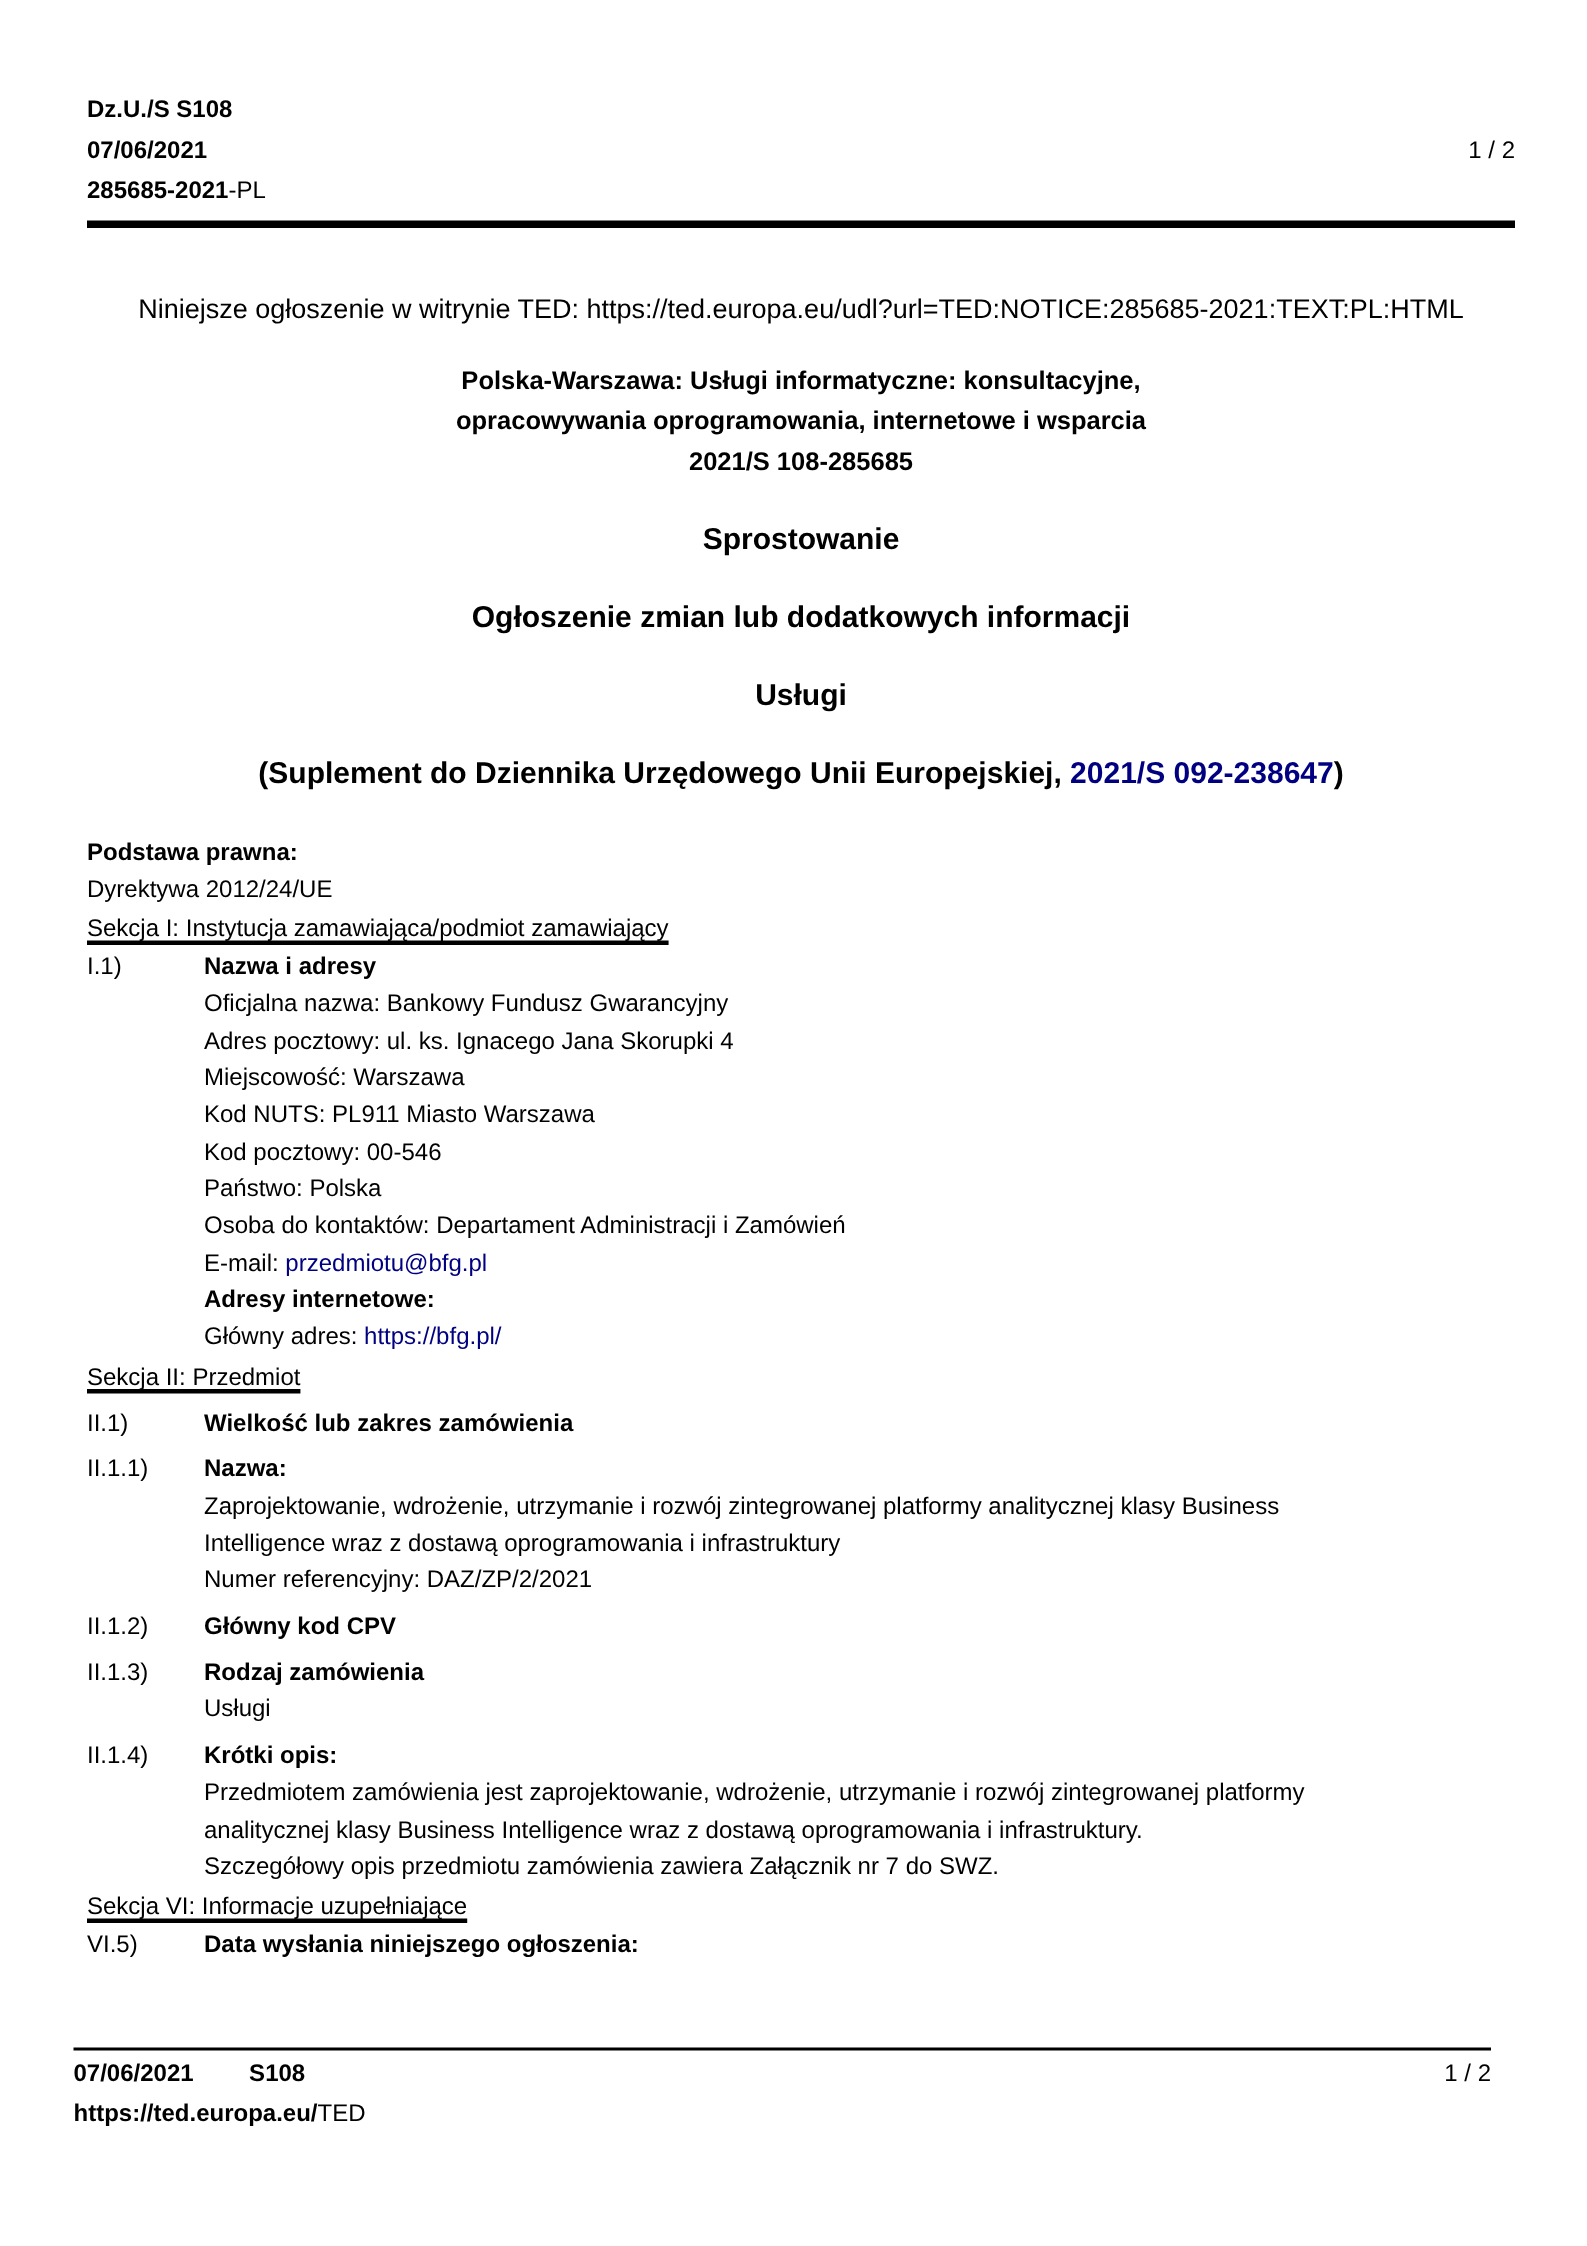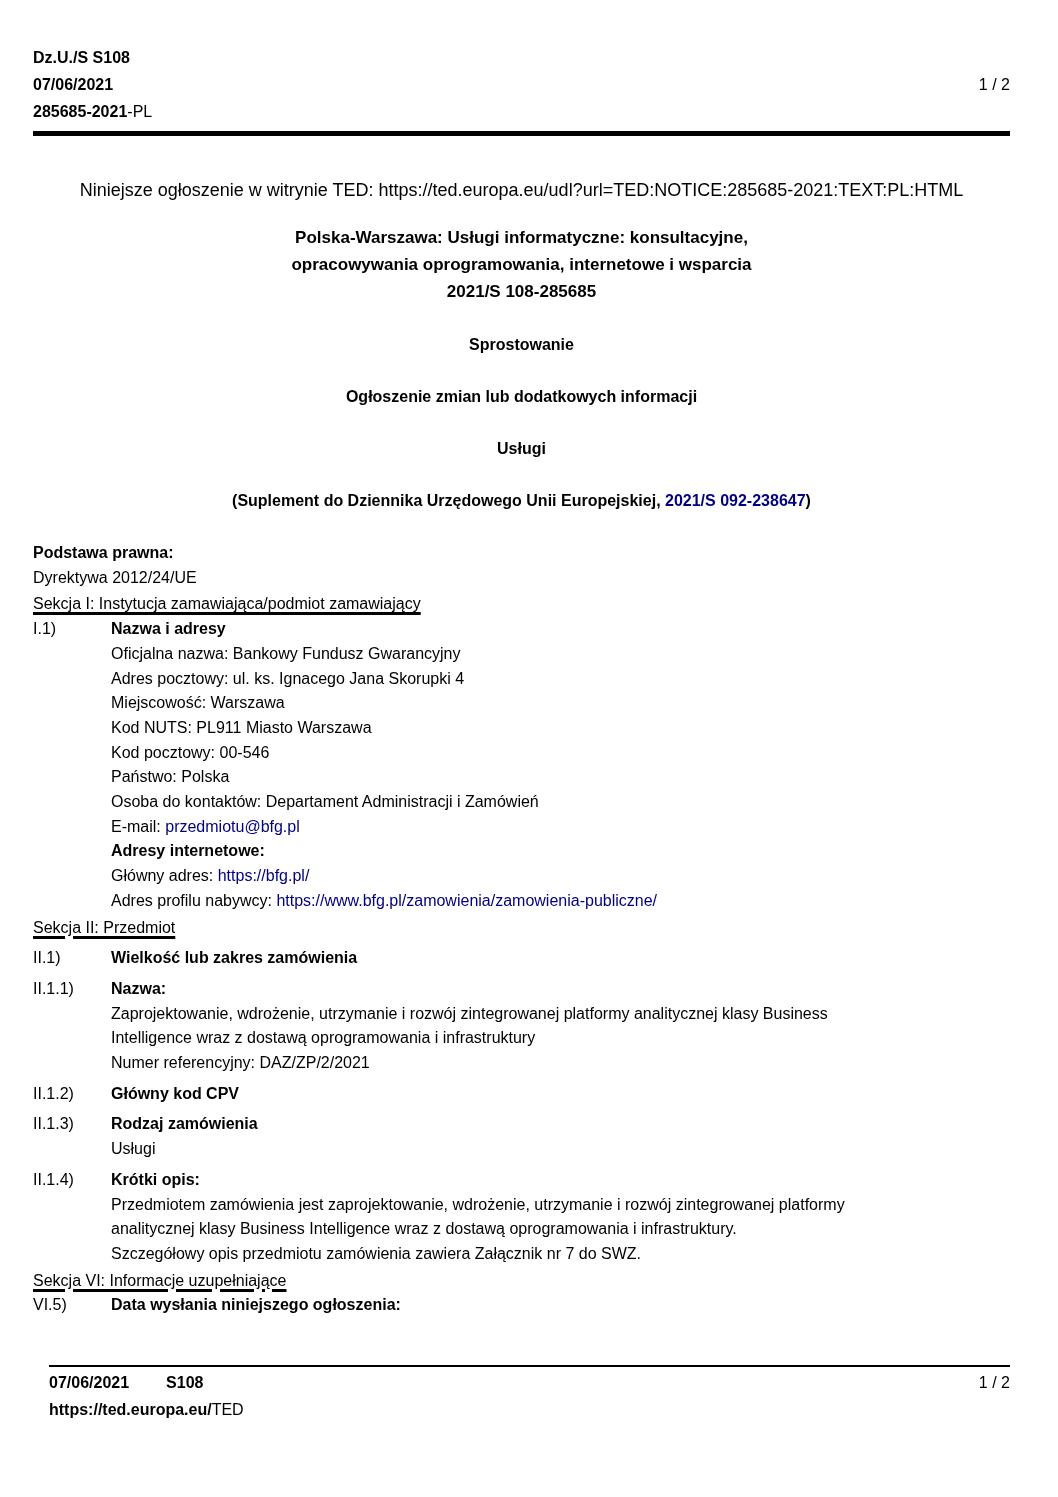--- a/index.html
+++ b/index.html
@@ -5,44 +5,44 @@
   * { margin:0; padding:0; box-sizing:border-box; }
   html, body { background:#ffffff; }
   .page {
     position:relative;
     width:1058px; height:1497px;
     background:#fff; color:#000;
     font-family:"Liberation Sans", sans-serif;
     font-size:16px;
     overflow:hidden;
   }
-  .inner { padding:44px 48px 0 33px; }
+  .inner { padding:44px 48px 0 58px;margin-top:16px; }
   .hdr-line { line-height:27px; font-weight:bold; }
   .hdr-row { display:flex; justify-content:space-between; align-items:baseline; }
   .regular { font-weight:normal; }
   .rule-thick { height:5px; background:#000; margin-top:6px; }
   .centered { text-align:center; }
   .notice-small { margin-top:46px; font-size:18px; line-height:16px; }
   .doc-title { margin-top:26px; font-size:17px; font-weight:bold; line-height:27px; }
-  .subtitle { margin-top:27px; font-size:16px; font-weight:bold; line-height:25px; }
+  .subtitle { margin-top:27px; font-size:20px; font-weight:bold; line-height:25px; }
   a.link { color:#000080; text-decoration:none; cursor:pointer; }
   .body { line-height:24.7px; }
   .legal { margin-top:28px; }
   .bold { font-weight:bold; }
   .section-heading {
     margin-top:2px; font-weight:normal;
     text-decoration:underline;
     text-decoration-thickness:2.5px;
     text-underline-offset:3px;
   }
   .item { display:flex; }
   .item.spaced { margin-top:6px; }
   .item-num { width:78px; flex-shrink:0; }
   .item-title { font-weight:bold; }
-  .page-footer { position:absolute; left:49px; right:48px; top:1365px; }
+  .page-footer { position:absolute; left:49px; right:64px; top:1365px; }
   .rule-thin { height:2px; background:#000; }
   .footer-row { display:flex; justify-content:space-between; line-height:27px; margin-top:2px; }
   .footer-s { margin-left:37px; font-weight:bold; }
   .footer-date { font-weight:bold; }
   a.footer-link { color:#000; text-decoration:none; cursor:pointer; line-height:27px; display:inline-block; }
 </style>
 </head>
 <body>
 
 <div class="page">
@@ -91,21 +91,20 @@
             <div>Oficjalna nazwa: Bankowy Fundusz Gwarancyjny</div>
             <div>Adres pocztowy: ul. ks. Ignacego Jana Skorupki 4</div>
             <div>Miejscowość: Warszawa</div>
             <div>Kod NUTS: PL911 Miasto Warszawa</div>
             <div>Kod pocztowy: 00-546</div>
             <div>Państwo: Polska</div>
             <div>Osoba do kontaktów: Departament Administracji i Zamówień</div>
             <div><span>E-mail: </span><a class="link">przedmiotu@bfg.pl</a></div>
             <div class="bold">Adresy internetowe:</div>
             <div><span>Główny adres: </span><a class="link">https://bfg.pl/</a></div>
-            <div><span>Adres profilu nabywcy: </span><a class="link">https://www.bfg.pl/zamowienia/zamowienia-publiczne/</a></div>
           </div>
         </div>
       </div>
 
       <div>
         <div class="section-heading">Sekcja II: Przedmiot</div>
 
         <div class="item spaced">
           <div class="item-num">II.1)</div>
           <div>

